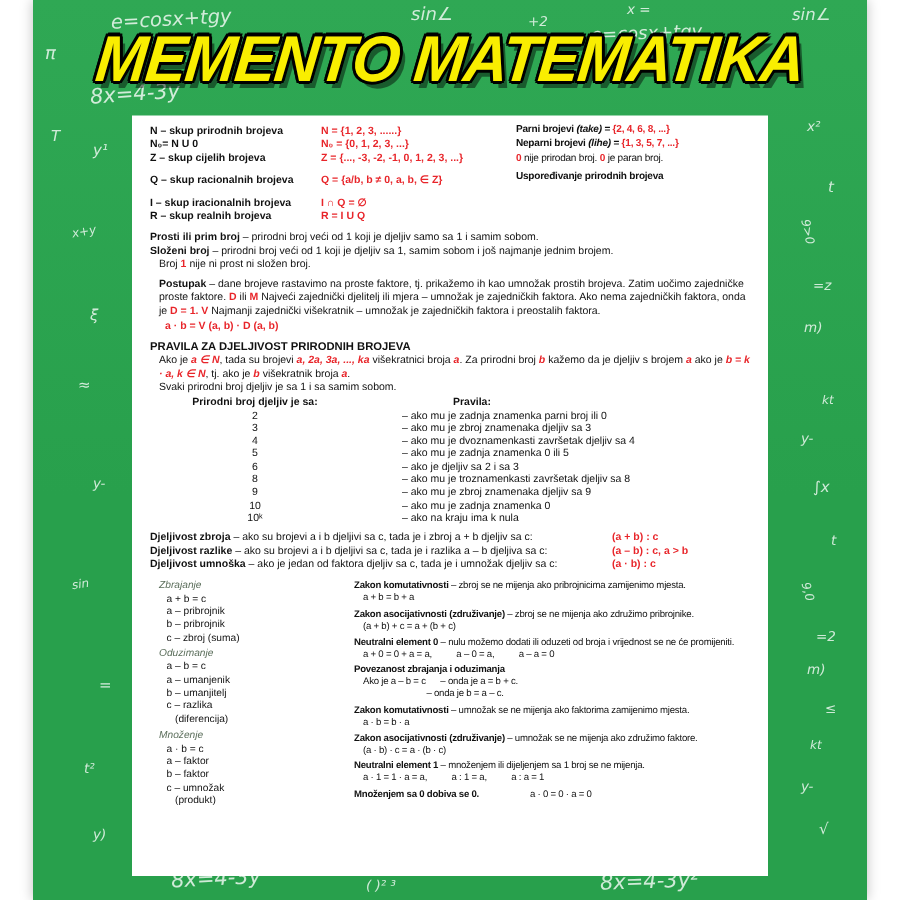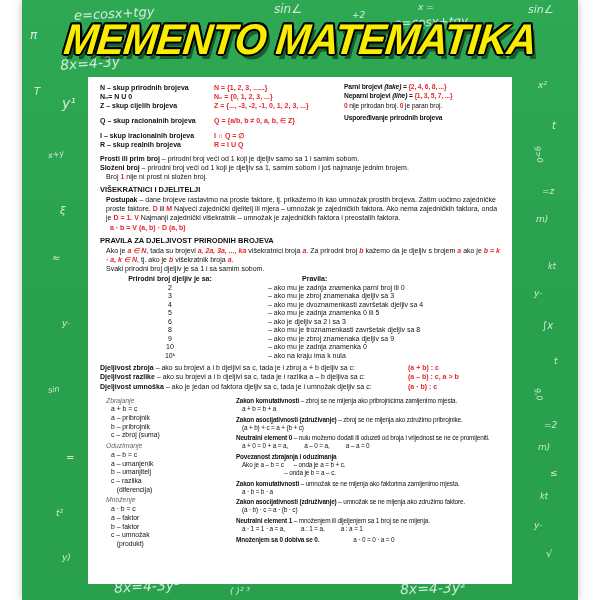--- a/index.html
+++ b/index.html
@@ -69,21 +69,21 @@
     <div class="chalk" id="chalk">
         <span class="chalk-item" style="left: 52px; top: 6px; font-size: 13px; transform: rotate(-3deg);">e=cosx+tgy</span>
         <span class="chalk-item" style="left: 252px; top: 2px; font-size: 12px;">sin∠</span>
         <span class="chalk-item" style="left: 330px; top: 10px; font-size: 9px;">+2</span>
         <span class="chalk-item" style="left: 396px; top: 2px; font-size: 9px;">x =</span>
         <span class="chalk-item" style="left: 372px; top: 15px; font-size: 12px; transform: rotate(-2deg);">e=cosx+tgy</span>
         <span class="chalk-item" style="left: 506px; top: 3px; font-size: 11px;">sin∠</span>
         <span class="chalk-item" style="left: 8px; top: 28px; font-size: 12px;">π</span>
         <span class="chalk-item" style="left: 12px; top: 86px; font-size: 10px;">T</span>
         <span class="chalk-item" style="left: 38px; top: 55px; font-size: 14px; transform: rotate(-4deg);">8x=4-3y</span>
-        <span class="chalk-item" style="left: 40px; top: 95px; font-size: 14px;">y¹</span>
+        <span class="chalk-item" style="left: 40px; top: 95px; font-size: 10px;">y¹</span>
         <span class="chalk-item" style="left: 26px; top: 150px; font-size: 8px; transform: rotate(-10deg);">x+y</span>
         <span class="chalk-item" style="left: 38px; top: 205px; font-size: 10px;">ξ</span>
         <span class="chalk-item" style="left: 30px; top: 252px; font-size: 10px;">≈</span>
         <span class="chalk-item" style="left: 40px; top: 318px; font-size: 9px;">y-</span>
         <span class="chalk-item" style="left: 26px; top: 385px; font-size: 8px; transform: rotate(-8deg);">sin</span>
         <span class="chalk-item" style="left: 44px; top: 452px; font-size: 10px;">=</span>
         <span class="chalk-item" style="left: 34px; top: 508px; font-size: 9px;">t²</span>
         <span class="chalk-item" style="left: 40px; top: 552px; font-size: 9px;">y)</span>
         <span class="chalk-item" style="left: 516px; top: 80px; font-size: 9px;">x²</span>
         <span class="chalk-item" style="left: 530px; top: 120px; font-size: 10px;">t</span>
@@ -95,21 +95,21 @@
         <span class="chalk-item" style="left: 520px; top: 320px; font-size: 10px;">∫x</span>
         <span class="chalk-item" style="left: 532px; top: 356px; font-size: 9px;">t</span>
         <span class="chalk-item" style="left: 510px; top: 390px; font-size: 8px; transform: rotate(75deg);">9,0</span>
         <span class="chalk-item" style="left: 522px; top: 420px; font-size: 9px;">=2</span>
         <span class="chalk-item" style="left: 516px; top: 442px; font-size: 9px;">m)</span>
         <span class="chalk-item" style="left: 528px; top: 468px; font-size: 9px;">≤</span>
         <span class="chalk-item" style="left: 518px; top: 492px; font-size: 8px;">kt</span>
         <span class="chalk-item" style="left: 512px; top: 520px; font-size: 9px;">y-</span>
         <span class="chalk-item" style="left: 524px; top: 548px; font-size: 10px;">√</span>
         <span class="chalk-item" style="left: 92px; top: 578px; font-size: 14px; transform: rotate(-3deg);">8x=4-3y²</span>
-        <span class="chalk-item" style="left: 208px; top: 586px; font-size: 9px;">( )²  ³</span>
+        <span class="chalk-item" style="left: 222px; top: 586px; font-size: 9px;">( )²  ³</span>
         <span class="chalk-item" style="left: 378px; top: 580px; font-size: 14px; transform: rotate(-2deg);">8x=4-3y²</span>
       </div>
     <div class="title">MEMENTO MATEMATIKA</div>
 
     <div class="panel">
 
       <div class="sets-row">
         <div class="col-sets">
 
         <div class="set-row">
@@ -156,21 +156,20 @@
         </div>
       </div>
 
       <div class="sec">
         <div><span class="b">Prosti ili prim broj</span><span> – prirodni broj veći od 1 koji je djeljiv samo sa 1 i samim sobom.</span></div>
         <div><span class="b">Složeni broj</span><span> – prirodni broj veći od 1 koji je djeljiv sa 1, samim sobom i još najmanje jednim brojem.</span></div>
         <div class="indent"><span>Broj </span><span class="r">1</span><span> nije ni prost ni složen broj.</span></div>
       </div>
 
       <div class="sec">
-        <div class="sec-head">VIŠEKRATNICI I DJELITELJI</div>
         <div class="indent"><span class="b">Postupak</span><span> – dane brojeve rastavimo na proste faktore, tj. prikažemo ih kao umnožak prostih brojeva. Zatim uočimo zajedničke proste faktore. </span><span class="r">D</span><span> ili </span><span class="r">M</span><span> Najveći zajednički djelitelj ili mjera – umnožak je zajedničkih faktora. Ako nema zajedničkih faktora, onda je </span><span class="r">D = 1.</span><span> </span><span class="r">V</span><span> Najmanji zajednički višekratnik – umnožak je zajedničkih faktora i preostalih faktora.</span></div>
         <div class="vk-formula">a · b = V (a, b) · D (a, b)</div>
       </div>
 
       <div class="sec">
         <div class="sec-head">PRAVILA ZA DJELJIVOST PRIRODNIH BROJEVA</div>
         <div class="indent"><span>Ako je </span><span class="ri">a ∈ N</span><span>, tada su brojevi </span><span class="ri">a, 2a, 3a, ..., ka</span><span> višekratnici broja </span><span class="ri">a</span><span>. Za prirodni broj </span><span class="ri">b</span><span> kažemo da je djeljiv s brojem </span><span class="ri">a</span><span> ako je </span><span class="ri">b = k · a, k ∈ N</span><span>, tj. ako je </span><span class="ri">b</span><span> višekratnik broja </span><span class="ri">a</span><span>.</span></div>
         <div class="indent">Svaki prirodni broj djeljiv je sa 1 i sa samim sobom.</div>
         <div class="divtable">
           <div class="hdr">

